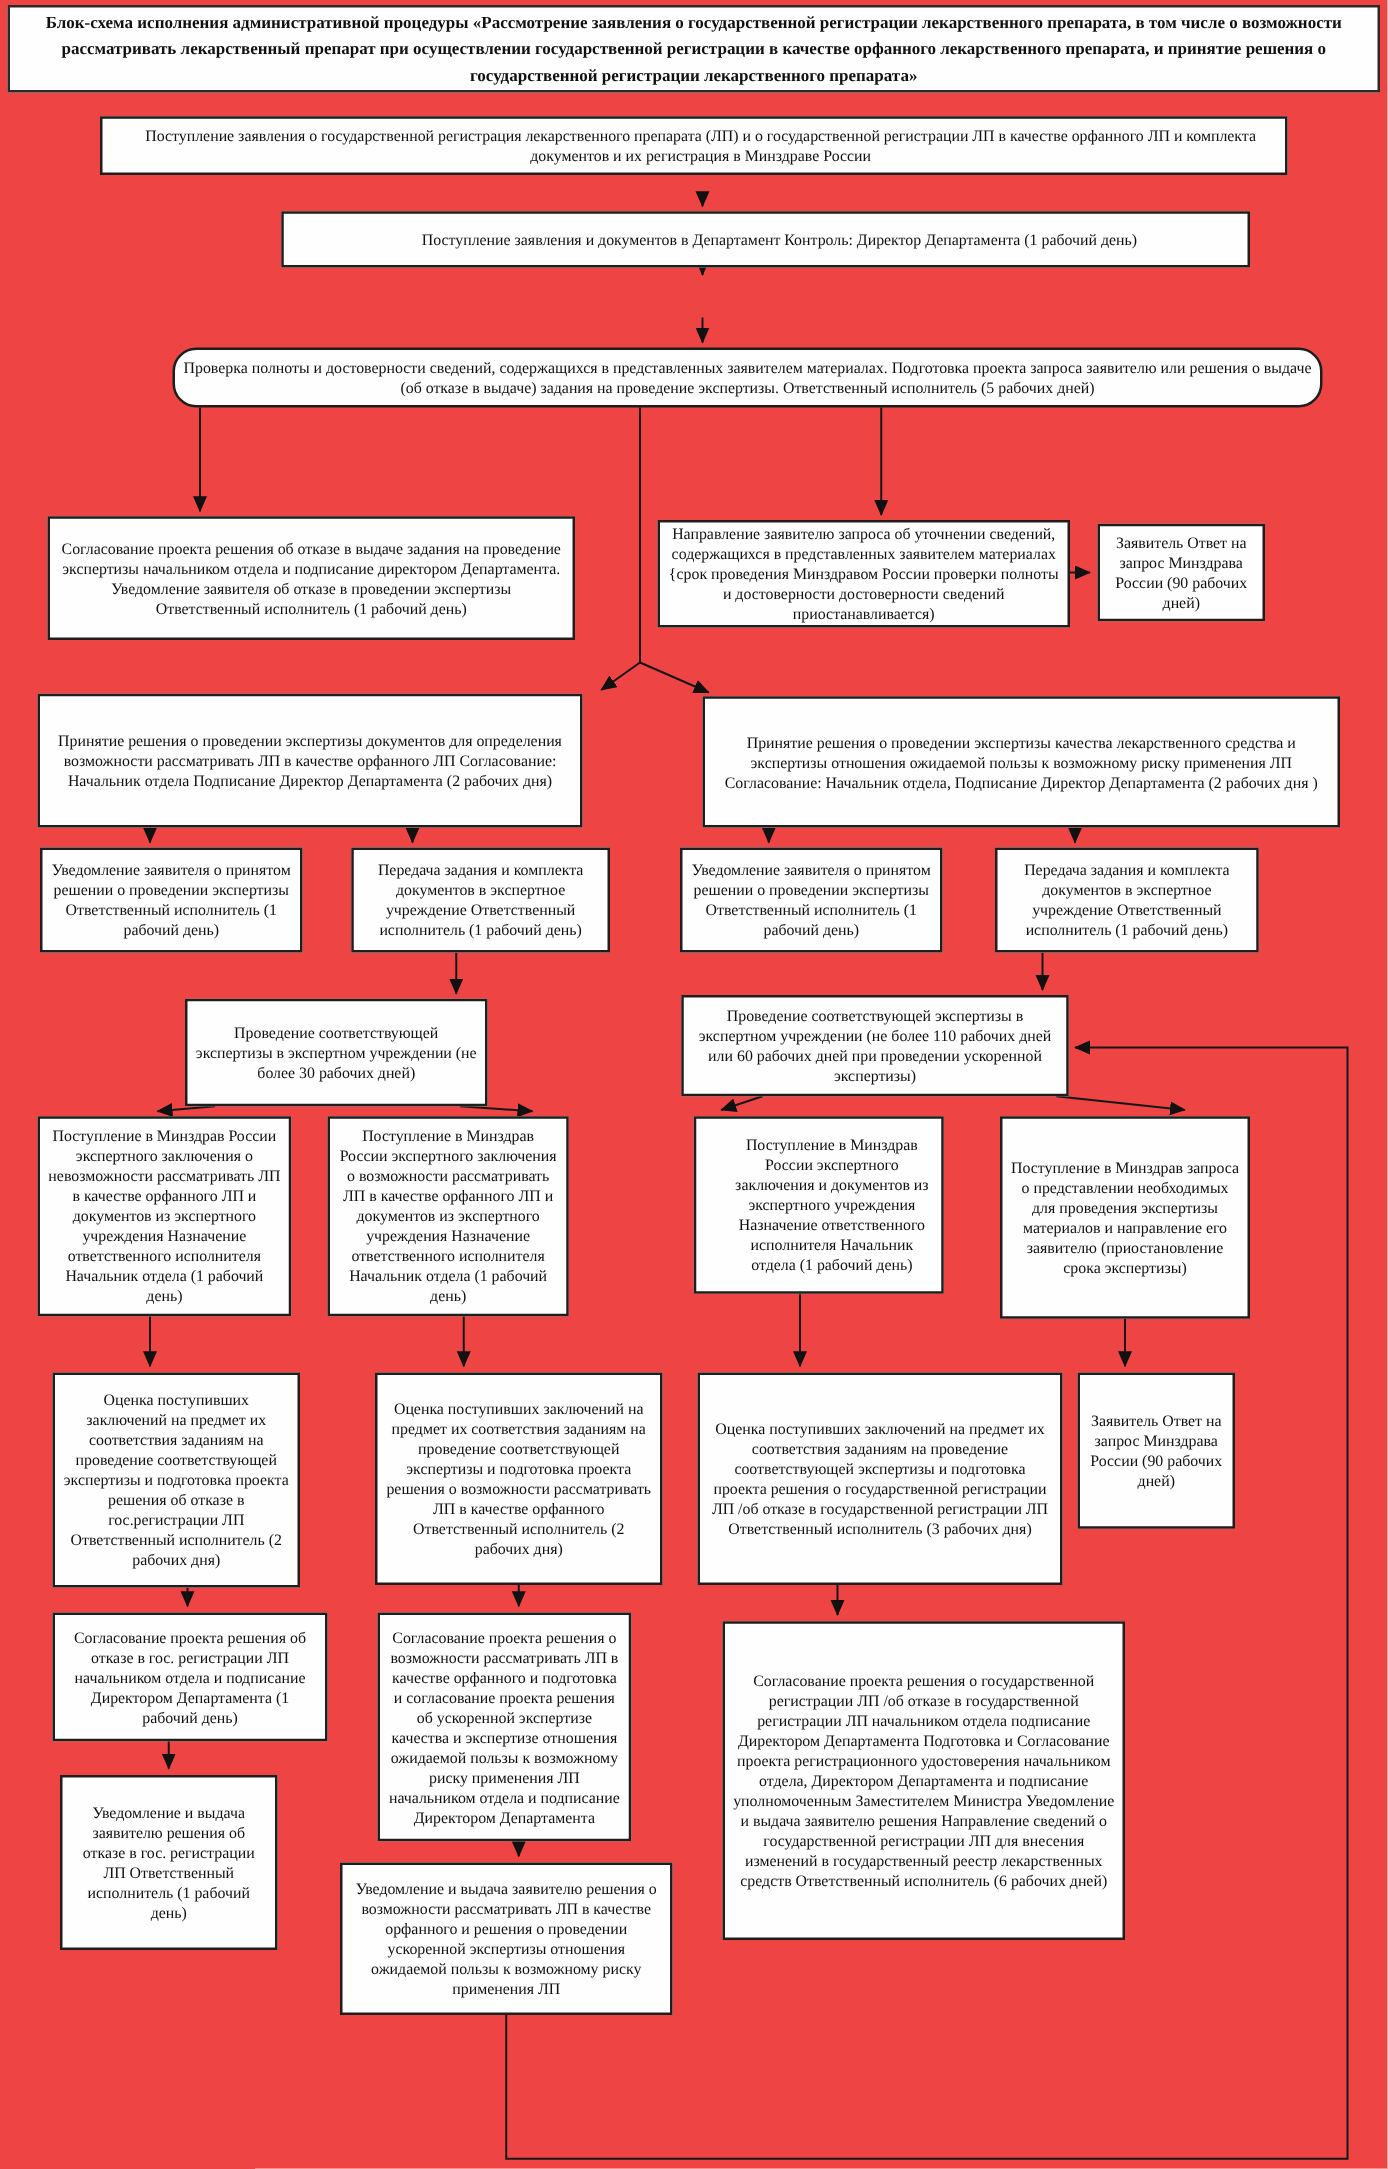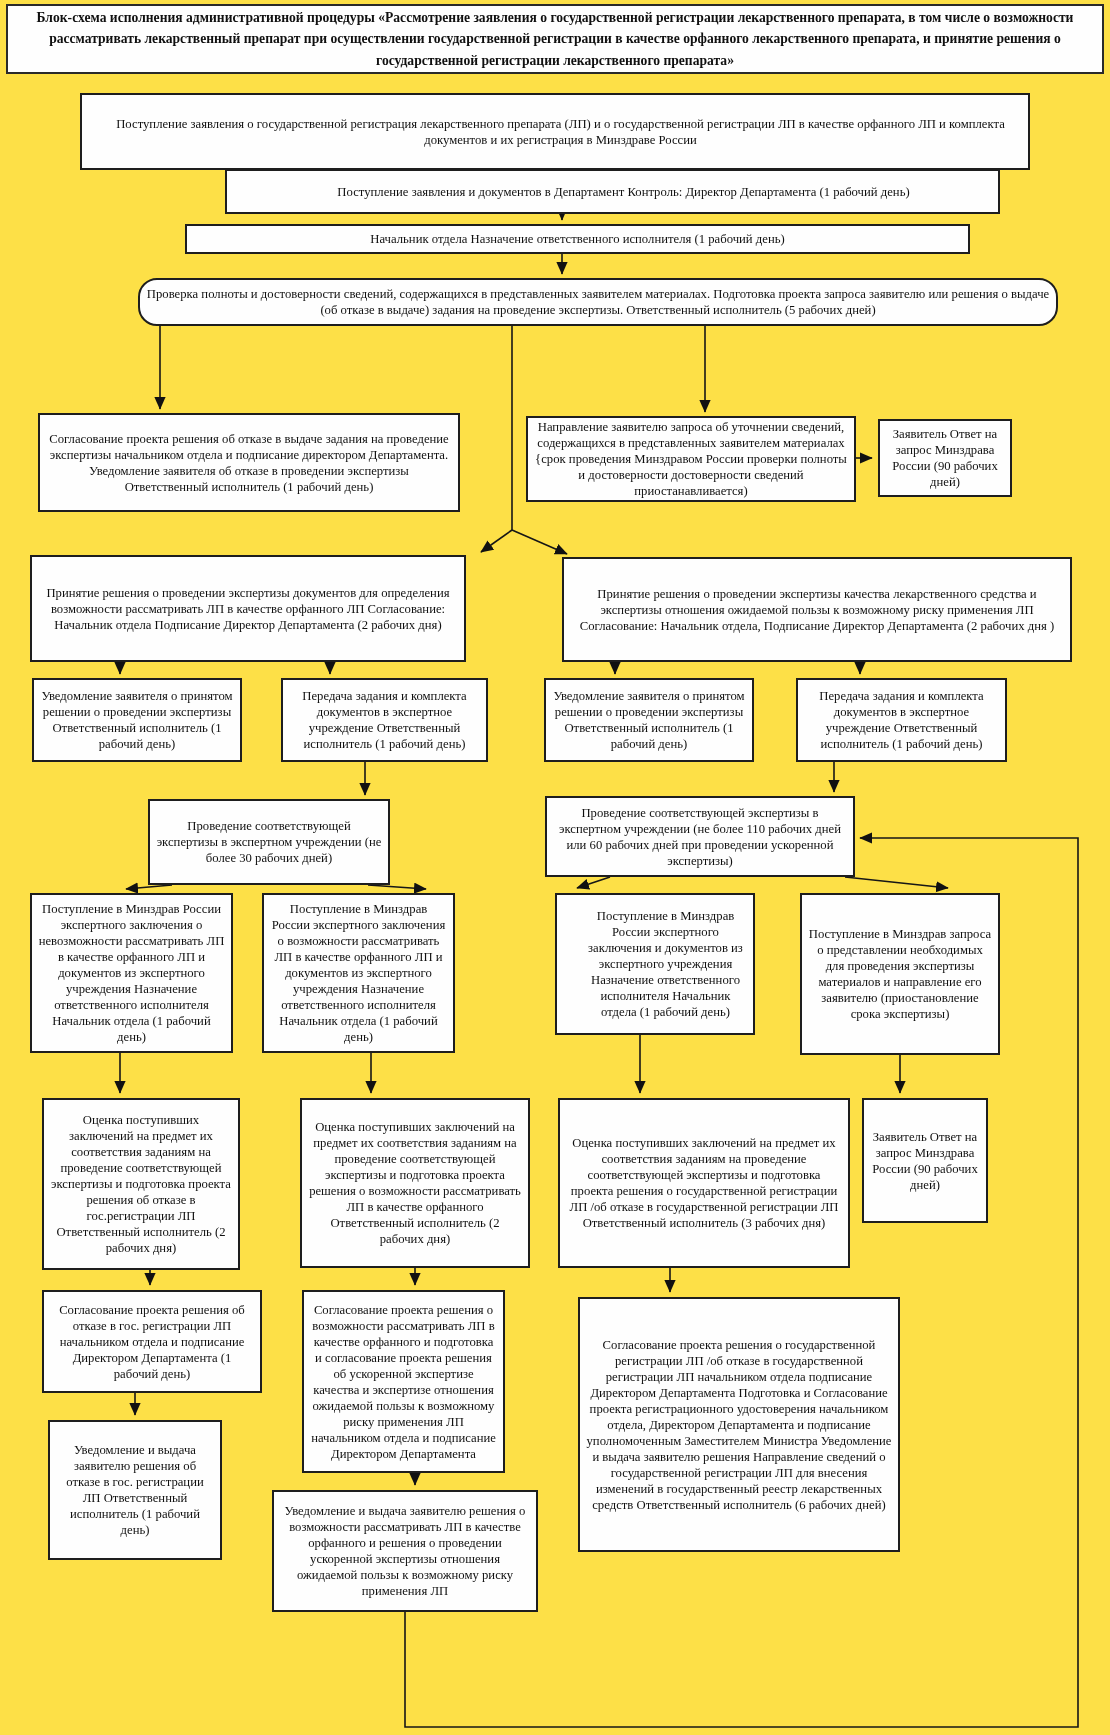--- a/index.html
+++ b/index.html
@@ -1,16 +1,16 @@
 <!DOCTYPE html>
 <html lang="ru"><head>
 <meta charset="utf-8">
 <style>
   html,body{margin:0;padding:0;background:#ffffff;}
-  #page{position:relative;width:1110px;height:1735px;background:#fde047;
+  #page{position:relative;width:1110px;height:1735px;background:#ef4444;
         font-family:"Liberation Serif","DejaVu Serif",serif;color:#101010;}
   #wires{position:absolute;left:0;top:0;width:1110px;height:1735px;pointer-events:none;}
   .box{position:absolute;border:2px solid #1e1e1e;background:#fefefe;box-sizing:border-box;
        display:flex;align-items:center;justify-content:center;text-align:center;
        padding:2px 6px;font-size:12.7px;line-height:1.26;}
   .title{border:2px solid #2a2a2a;font-weight:bold;font-size:13.6px;line-height:1.55;
          padding:4px 16px;}
 </style>
 </head>
 <body>
@@ -51,25 +51,24 @@
       <line x1="415" y1="1268" x2="415" y2="1285" marker-end="url(#ah)"></line>
       <line x1="670" y1="1268" x2="670" y2="1292" marker-end="url(#ah)"></line>
       <line x1="135" y1="1393" x2="135" y2="1415" marker-end="url(#ah)"></line>
       <line x1="415" y1="1473" x2="415" y2="1485" marker-end="url(#ah)"></line>
       <polyline points="405,1612 405,1727 1078,1727 1078,838 860,838" marker-end="url(#ah)"></polyline>
     </g>
   </svg>
 
   <div class="box title" style="left:6px;top:4px;width:1098px;height:70px;">Блок-схема исполнения административной процедуры «Рассмотрение заявления о государственной регистрации лекарственного препарата, в том числе о возможности рассматривать лекарственный препарат при осуществлении государственной регистрации в качестве орфанного лекарственного препарата, и принятие решения о государственной регистрации лекарственного препарата»</div>
 
-  <div class="box" style="left:80px;top:93px;width:950px;height:77px;padding-left:17px;">Поступление заявления о государственной регистрация лекарственного препарата (ЛП) и о государственной регистрации ЛП в качестве орфанного ЛП и комплекта документов и их регистрация в Минздраве России</div>
+  <div class="box" style="left:80px;top:93px;width:950px;height:47px;padding-left:17px;">Поступление заявления о государственной регистрация лекарственного препарата (ЛП) и о государственной регистрации ЛП в качестве орфанного ЛП и комплекта документов и их регистрация в Минздраве России</div>
 
   <div class="box" style="left:225px;top:169px;width:775px;height:45px;padding-left:28px;">Поступление заявления и документов в Департамент Контроль: Директор Департамента (1 рабочий день)</div>
 
-  <div class="box" style="left:185px;top:224px;width:785px;height:30px;">Начальник отдела Назначение ответственного исполнителя (1 рабочий день)</div>
 
   <div class="box" style="left:138px;top:278px;width:920px;height:48px;border-radius:19px;">Проверка полноты и достоверности сведений, содержащихся в представленных заявителем материалах. Подготовка проекта запроса заявителю или решения о выдаче (об отказе в выдаче) задания на проведение экспертизы.  Ответственный исполнитель (5 рабочих дней)</div>
 
   <div class="box" style="left:38px;top:413px;width:422px;height:99px;">Согласование проекта решения об отказе в выдаче задания на проведение экспертизы начальником отдела и подписание директором Департамента. Уведомление заявителя об отказе в проведении экспертизы Ответственный исполнитель (1 рабочий день)</div>
 
   <div class="box" style="left:526px;top:416px;width:330px;height:86px;">Направление заявителю запроса об уточнении сведений, содержащихся в представленных заявителем материалах {срок проведения Минздравом России проверки полноты и достоверности достоверности сведений приостанавливается)</div>
 
   <div class="box" style="left:878px;top:419px;width:134px;height:78px;">Заявитель Ответ на запрос Минздрава России (90 рабочих дней)</div>
 
   <div class="box" style="left:30px;top:555px;width:436px;height:107px;">Принятие решения о проведении экспертизы документов для определения возможности рассматривать ЛП в качестве орфанного ЛП Согласование: Начальник отдела Подписание Директор Департамента (2 рабочих дня)</div>

